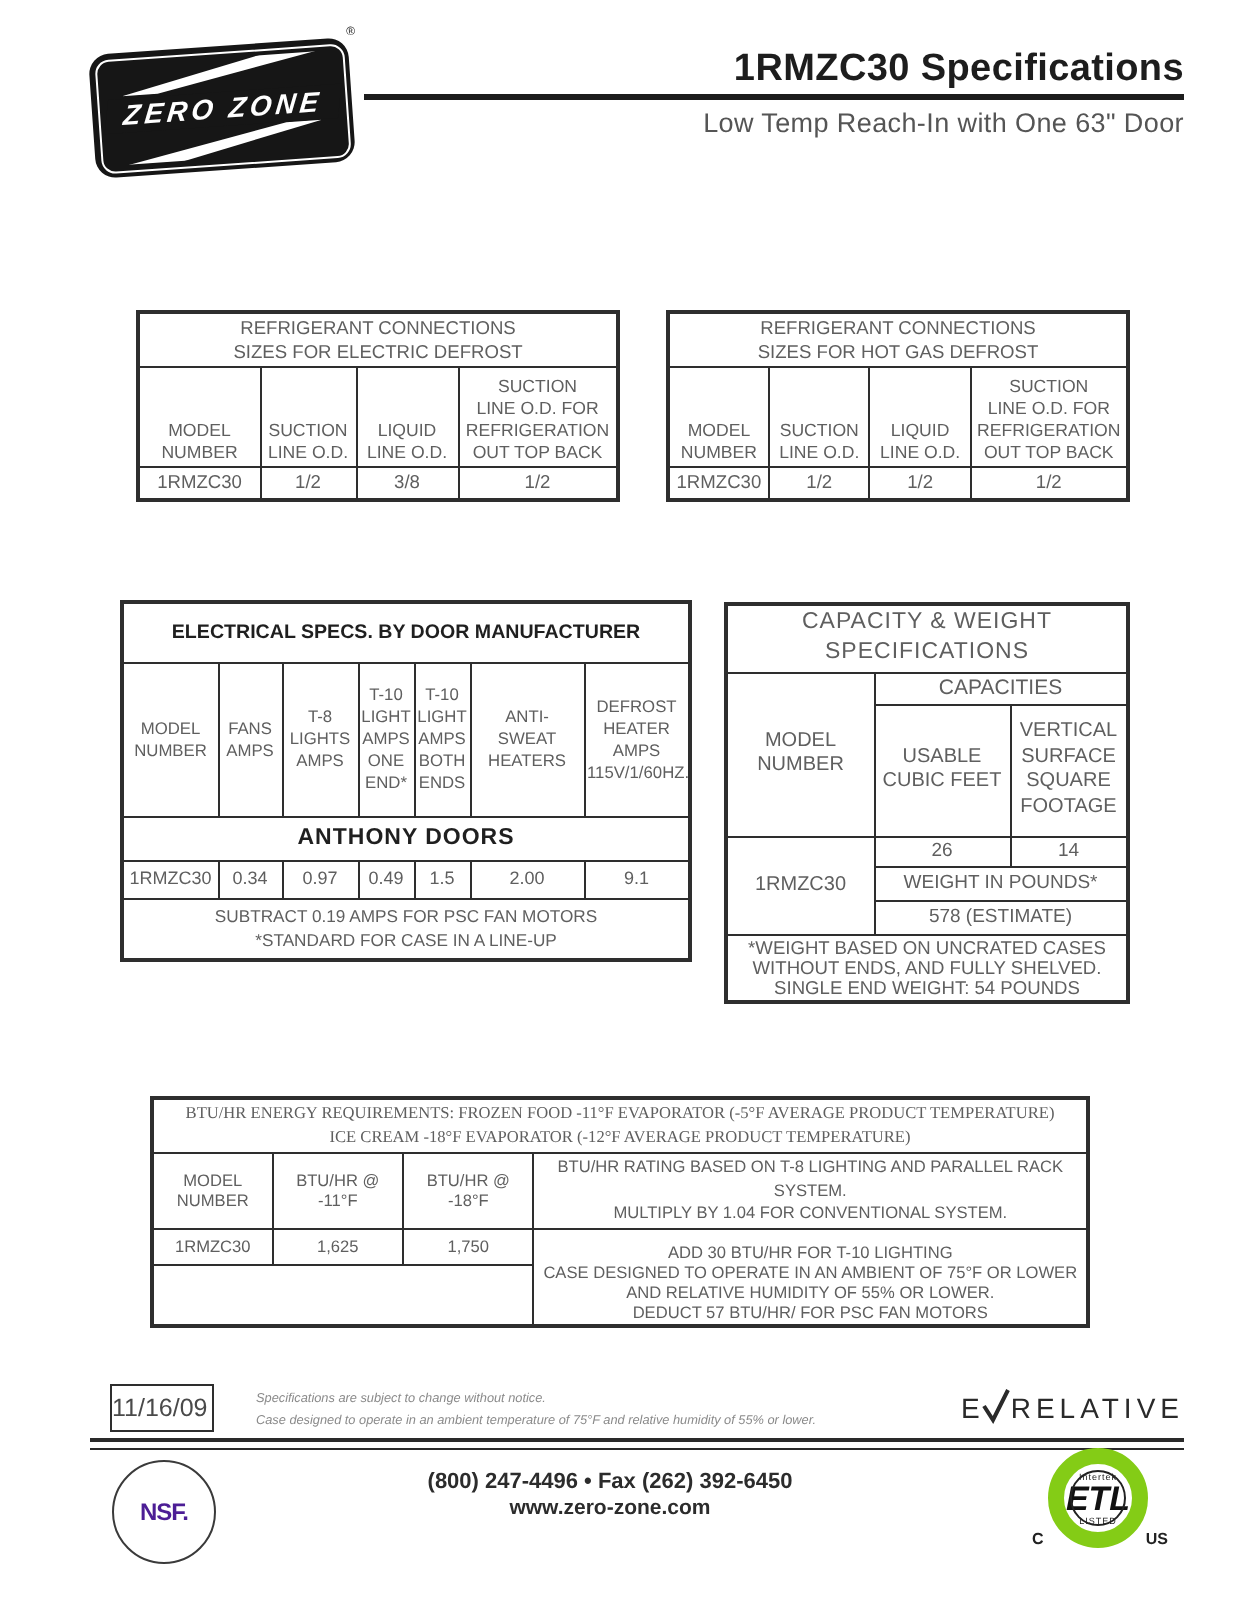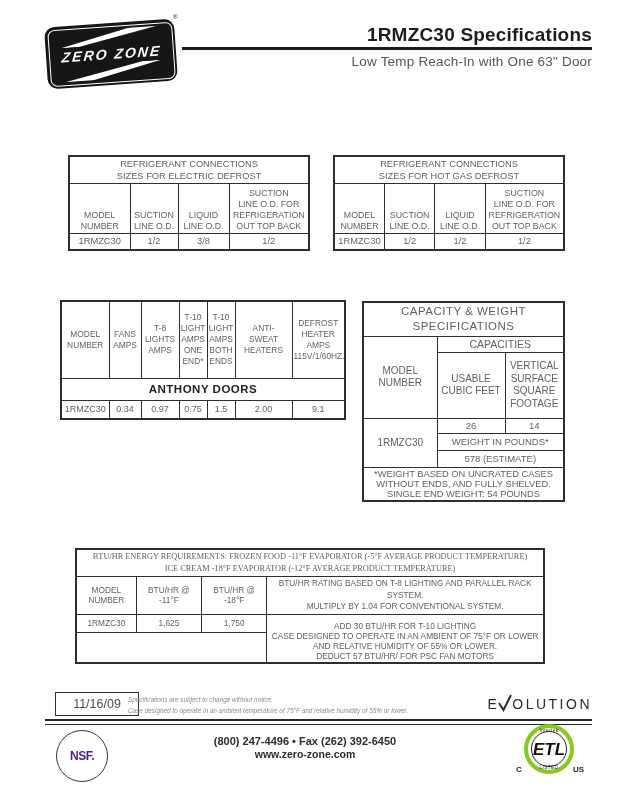--- a/index.html
+++ b/index.html
@@ -65,42 +65,42 @@
   .t-btu { left:75px; top:548px; width:470px; }
   .t-btu td { font-size:8.3px; line-height:10.5px; }
   .t-btu .ttl { height:26px; line-height:12px;font-family:Liberation Serif, serif; }
   .t-btu .hdr { height:25px; }
   .t-btu .val { height:15px; }
   .t-btu .note { line-height:11.5px; }
   .t-btu .notes { line-height:10px; vertical-align:top; padding-top:6px; }
   .t-btu .empty { height:24px; }
 
   
-  .date-box { left:55px; top:692px; width:84px; height:24px; border:1.5px solid #2e2e2e;
-              display:flex; align-items:center; justify-content:center; font-size:12.5px; color:#4a4a4a; }
+  .date-box { left:55px; top:692px; width:52px; height:24px; border:1.5px solid #2e2e2e;
+              display:flex; align-items:center; justify-content:flex-start; font-size:12.5px; color:#4a4a4a; }
   .disclaimer { left:128px; top:694px; font-size:6.4px; font-style:italic; color:#8a8a8a;
                 line-height:11px; white-space:pre-line; }
   .evolution { right:27px; top:694px; display:flex; align-items:center; font-size:14px; color:#2a2a2a;
                letter-spacing:2.5px; font-weight:500; }
   .evolution svg { margin:0 -1px 2px -1px; }
   .footer-rule { left:45px; right:27px; top:719px; height:6px; border-top:2.5px solid #2a2a2a; border-bottom:1.3px solid #2a2a2a; }
 
   .nsf { left:56px; top:730px; width:52px; height:52px; border:1.6px solid #3a3a3a; border-radius:50%;
          display:flex; align-items:center; justify-content:center; }
   .nsf span { font-weight:bold; font-size:12px; color:#4c1d95; letter-spacing:-0.5px; }
 
   .address-block { left:120px; top:734px; width:370px; text-align:center; color:#2c2c2c; }
   .address-block div { font-weight:bold; }
   .addr-line1 { font-size:11px; line-height:14px; }
   .addr-line2 { font-size:11px; line-height:14px; }
   .addr-line3 { font-size:10.5px; line-height:13px; }
 
   .etl { left:520px; top:724px; width:58px; height:58px; }
-  .etl-circle { position:absolute; left:4px; top:0; width:50px; height:50px; border:4px solid #84cc16;
-                border-radius:50%; display:flex; flex-direction:column; align-items:center; justify-content:space-between; }
+  .etl-circle { position:absolute; left:4px; top:0; width:50px; height:50px; border:8px solid #84cc16;
+                border-radius:50%; display:flex; flex-direction:column; align-items:center; justify-content:center; }
   .etl-circle::after { content:""; position:absolute; inset:3px; border:1px solid #222; border-radius:50%; }
   .etl-top { font-size:4.5px; letter-spacing:0.5px; color:#222; }
   .etl-main { font-size:17px; font-weight:bold; font-style:italic; color:#111; line-height:17px; }
   .etl-bottom { font-size:4.5px; letter-spacing:0.5px; color:#222; }
   .etl-c { position:absolute; left:-4px; bottom:8px; font-size:8px; font-weight:bold; color:#222; }
   .etl-us { position:absolute; right:-6px; bottom:8px; font-size:8px; font-weight:bold; color:#222; }
 </style>
 </head>
 <body>
 
@@ -188,20 +188,23 @@
   <colgroup>
       <col style="width:48px">
       <col style="width:32px">
       <col style="width:38px">
       <col style="width:28px">
       <col style="width:28px">
       <col style="width:57px">
       <col style="width:53px">
     </colgroup>
   <tbody>
+      <tr>
+    <td colspan="7" class="ttl bold">ELECTRICAL SPECS. BY DOOR MANUFACTURER</td>
+  </tr>
   <tr>
     <td class="hdr">MODEL
 NUMBER</td>
     <td class="hdr">FANS
 AMPS</td>
     <td class="hdr">T-8
 LIGHTS
 AMPS</td>
     <td class="hdr">T-10
 LIGHT
@@ -221,24 +224,28 @@
 AMPS
 115V/1/60HZ.</td>
   </tr>
   <tr>
     <td colspan="7" class="sec bold">ANTHONY DOORS</td>
   </tr>
   <tr>
     <td class="val">1RMZC30</td>
     <td class="val">0.34</td>
     <td class="val">0.97</td>
-    <td class="val">0.75</td>
+    <td class="val">0.49</td>
     <td class="val">1.5</td>
     <td class="val">2.00</td>
     <td class="val">9.1</td>
+  </tr>
+  <tr>
+    <td colspan="7" class="foot">SUBTRACT 0.19 AMPS FOR PSC FAN MOTORS
+*STANDARD FOR CASE IN A LINE-UP</td>
   </tr>
 </tbody>
   </table>
 
 <table class="abs t-cap">
   <colgroup>
       <col style="width:74px">
       <col style="width:68px">
       <col style="width:59px">
     </colgroup>
@@ -320,21 +327,21 @@
   <span>11/16/09</span>
 </div>
 <div class="abs disclaimer">Specifications are subject to change without notice.
 Case designed to operate in an ambient temperature of 75°F and relative humidity of 55% or lower.</div>
 
 <div class="abs evolution">
   <span>E</span>
   <svg width="15" height="18" viewBox="0 0 15 18">
     <path d="M1 9 L5.5 16 L13 1" stroke="#2a2a2a" stroke-width="2" fill="none"></path>
   </svg>
-  <span>OLUTION</span>
+  <span>RELATIVE</span>
 </div>
 
 <div class="abs footer-rule"></div>
 
 <div class="abs nsf">
   <span>NSF.</span>
 </div>
 
 <div class="abs address-block">
   <div class="addr-line2">(800) 247-4496  •  Fax (262) 392-6450</div>

